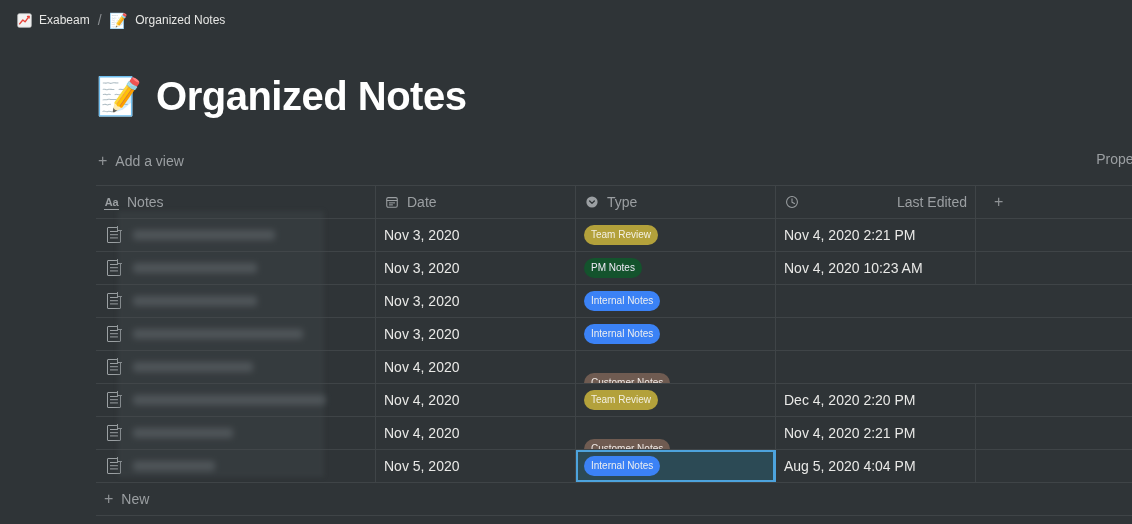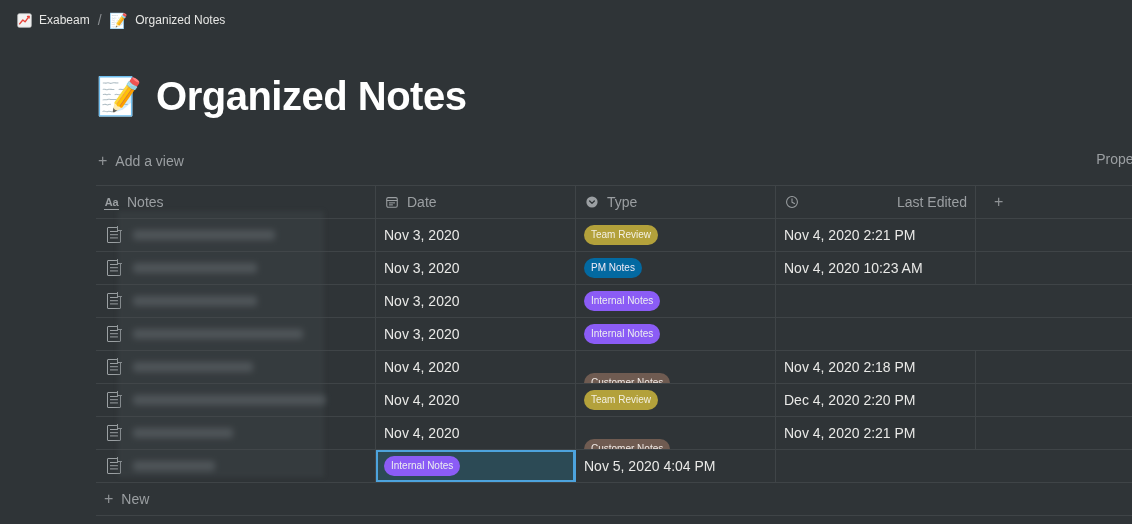--- a/index.html
+++ b/index.html
@@ -216,22 +216,22 @@
   .tag {
     display: inline-block;
     padding: 2px 7px 3px 7px;
     border-radius: 10px;
     font-size: 10px;
     line-height: 15px;
     color: #ecebea;
     white-space: nowrap;
   }
   .tag-team     { background: #b3a13b; color: #f3f0e2; }
-  .tag-pm       { background: #0369a1; color: #efeaf6; }
-  .tag-internal { background: #8b5cf6; color: #eceef0; }
+  .tag-pm       { background: #14532d; color: #efeaf6; }
+  .tag-internal { background: #3b82f6; color: #eceef0; }
   .tag-customer { background: #6f5b51; color: #f0e9e5; margin-top: 32px; }
 
   .cell-selected {
     background: #2c4a55;
     box-shadow: inset 0 0 0 2px #4da3dd;
     border-right-color: #4da3dd;
   }
 
   
   .newrow {
@@ -411,23 +411,20 @@
               <span class="fold"></span>
             </span>
             <span class="name-blur" style="width: 120px;"></span>
           </div>
           <div class="tcell c-date">
             <span>Nov 4, 2020</span>
           </div>
           <div class="tcell c-type">
             <span class="tag tag-customer">Customer Notes</span>
           </div>
-          <div class="tcell c-edit">
-            <span>Nov 4, 2020 2:18 PM</span>
-          </div>
           <div class="tcell c-add"></div>
         </div>
         <div class="trow">
           <div class="tcell c-name">
             <span class="page-ico">
               <span class="sheet"></span>
               <span class="fold"></span>
             </span>
             <span class="name-blur" style="width: 192px;"></span>
           </div>
@@ -462,25 +459,28 @@
           <div class="tcell c-add"></div>
         </div>
         <div class="trow">
           <div class="tcell c-name">
             <span class="page-ico">
               <span class="sheet"></span>
               <span class="fold"></span>
             </span>
             <span class="name-blur" style="width: 82px;"></span>
           </div>
+          <div class="tcell c-date">
+            <span>Nov 5, 2020</span>
+          </div>
           <div class="tcell c-type cell-selected">
             <span class="tag tag-internal">Internal Notes</span>
           </div>
           <div class="tcell c-edit">
-            <span>Nov 5, 2020 4:04 PM</span>
+            <span>Aug 5, 2020 4:04 PM</span>
           </div>
           <div class="tcell c-add"></div>
         </div>
       </div>
 
     <div class="newrow">
       <span class="plus-glyph">+</span>
       <span>New</span>
     </div>
 

